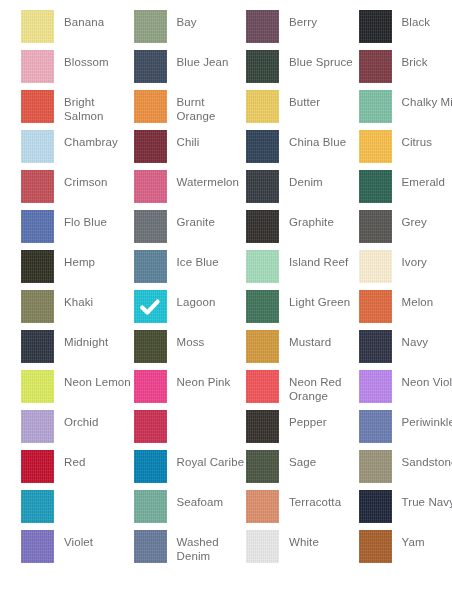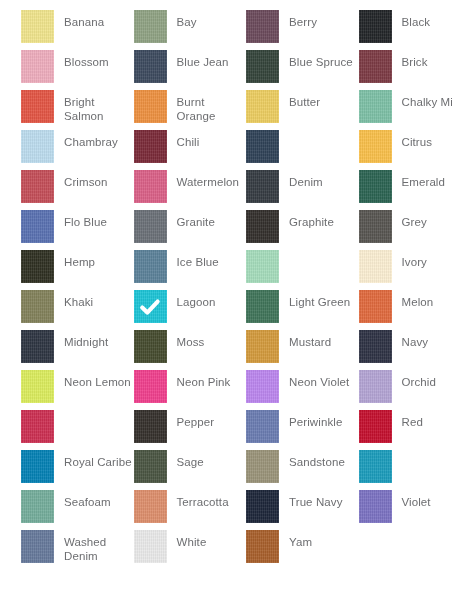--- a/index.html
+++ b/index.html
@@ -149,20 +149,21 @@
     <div class="swatch-item">
       <span class="swatch-chip" style="background-color: rgb(188, 220, 238);"></span>
       <span class="swatch-label">Chambray</span>
     </div>
     <div class="swatch-item">
       <span class="swatch-chip" style="background-color: rgb(122, 42, 56);"></span>
       <span class="swatch-label">Chili</span>
     </div>
     <div class="swatch-item">
       <span class="swatch-chip" style="background-color: rgb(47, 66, 87);"></span>
+      <span class="swatch-label">China Blue</span>
     </div>
     <div class="swatch-item">
       <span class="swatch-chip" style="background-color: rgb(249, 191, 74);"></span>
       <span class="swatch-label">Citrus</span>
     </div>
     <div class="swatch-item">
       <span class="swatch-chip" style="background-color: rgb(196, 78, 88);"></span>
       <span class="swatch-label">Crimson</span>
     </div>
     <div class="swatch-item">
@@ -196,20 +197,21 @@
     <div class="swatch-item">
       <span class="swatch-chip" style="background-color: rgb(47, 48, 34);"></span>
       <span class="swatch-label">Hemp</span>
     </div>
     <div class="swatch-item">
       <span class="swatch-chip" style="background-color: rgb(91, 129, 153);"></span>
       <span class="swatch-label">Ice Blue</span>
     </div>
     <div class="swatch-item">
       <span class="swatch-chip" style="background-color: rgb(165, 220, 187);"></span>
+      <span class="swatch-label">Island Reef</span>
     </div>
     <div class="swatch-item">
       <span class="swatch-chip" style="background-color: rgb(251, 238, 210);"></span>
       <span class="swatch-label">Ivory</span>
     </div>
     <div class="swatch-item">
       <span class="swatch-chip" style="background-color: rgb(130, 129, 90);"></span>
       <span class="swatch-label">Khaki</span>
     </div>
     <div class="swatch-item is-selected">
@@ -248,20 +250,24 @@
     </div>
     <div class="swatch-item">
       <span class="swatch-chip" style="background-color: rgb(219, 236, 93);"></span>
       <span class="swatch-label">Neon Lemon</span>
     </div>
     <div class="swatch-item">
       <span class="swatch-chip" style="background-color: rgb(240, 63, 141);"></span>
       <span class="swatch-label">Neon Pink</span>
     </div>
     <div class="swatch-item">
+      <span class="swatch-chip" style="background-color: rgb(242, 84, 88);"></span>
+      <span class="swatch-label">Neon Red Orange</span>
+    </div>
+    <div class="swatch-item">
       <span class="swatch-chip" style="background-color: rgb(187, 134, 238);"></span>
       <span class="swatch-label">Neon Violet</span>
     </div>
     <div class="swatch-item">
       <span class="swatch-chip" style="background-color: rgb(179, 164, 212);"></span>
       <span class="swatch-label">Orchid</span>
     </div>
     <div class="swatch-item">
       <span class="swatch-chip" style="background-color: rgb(204, 47, 82);"></span>
     </div>

